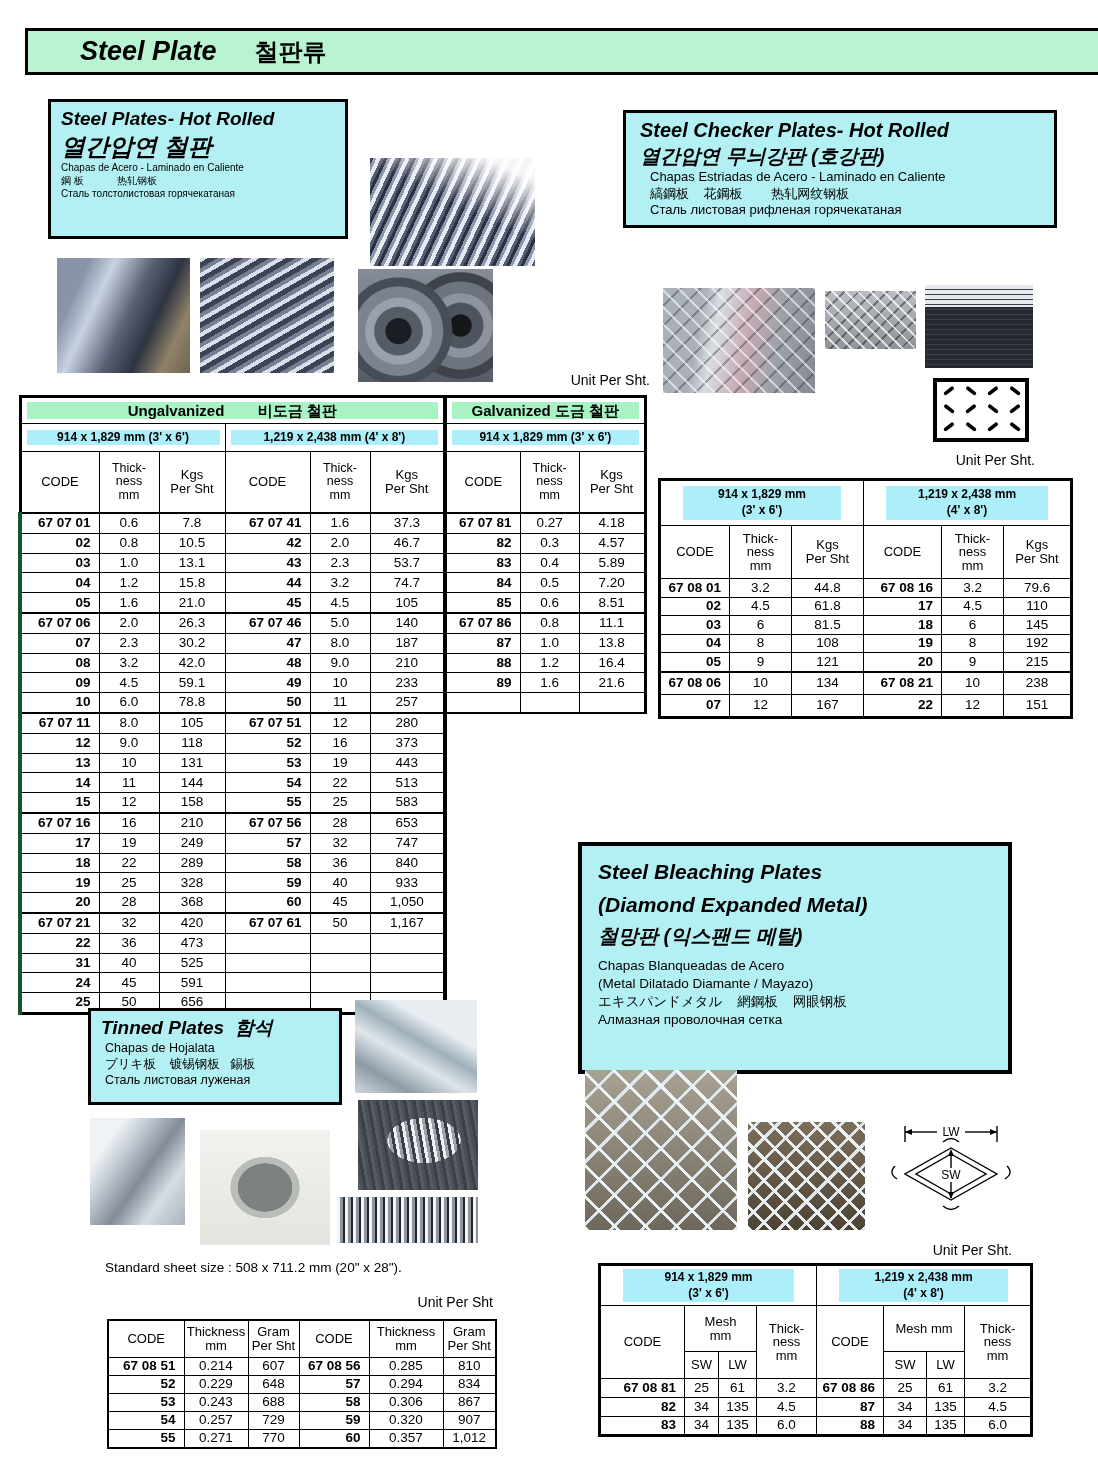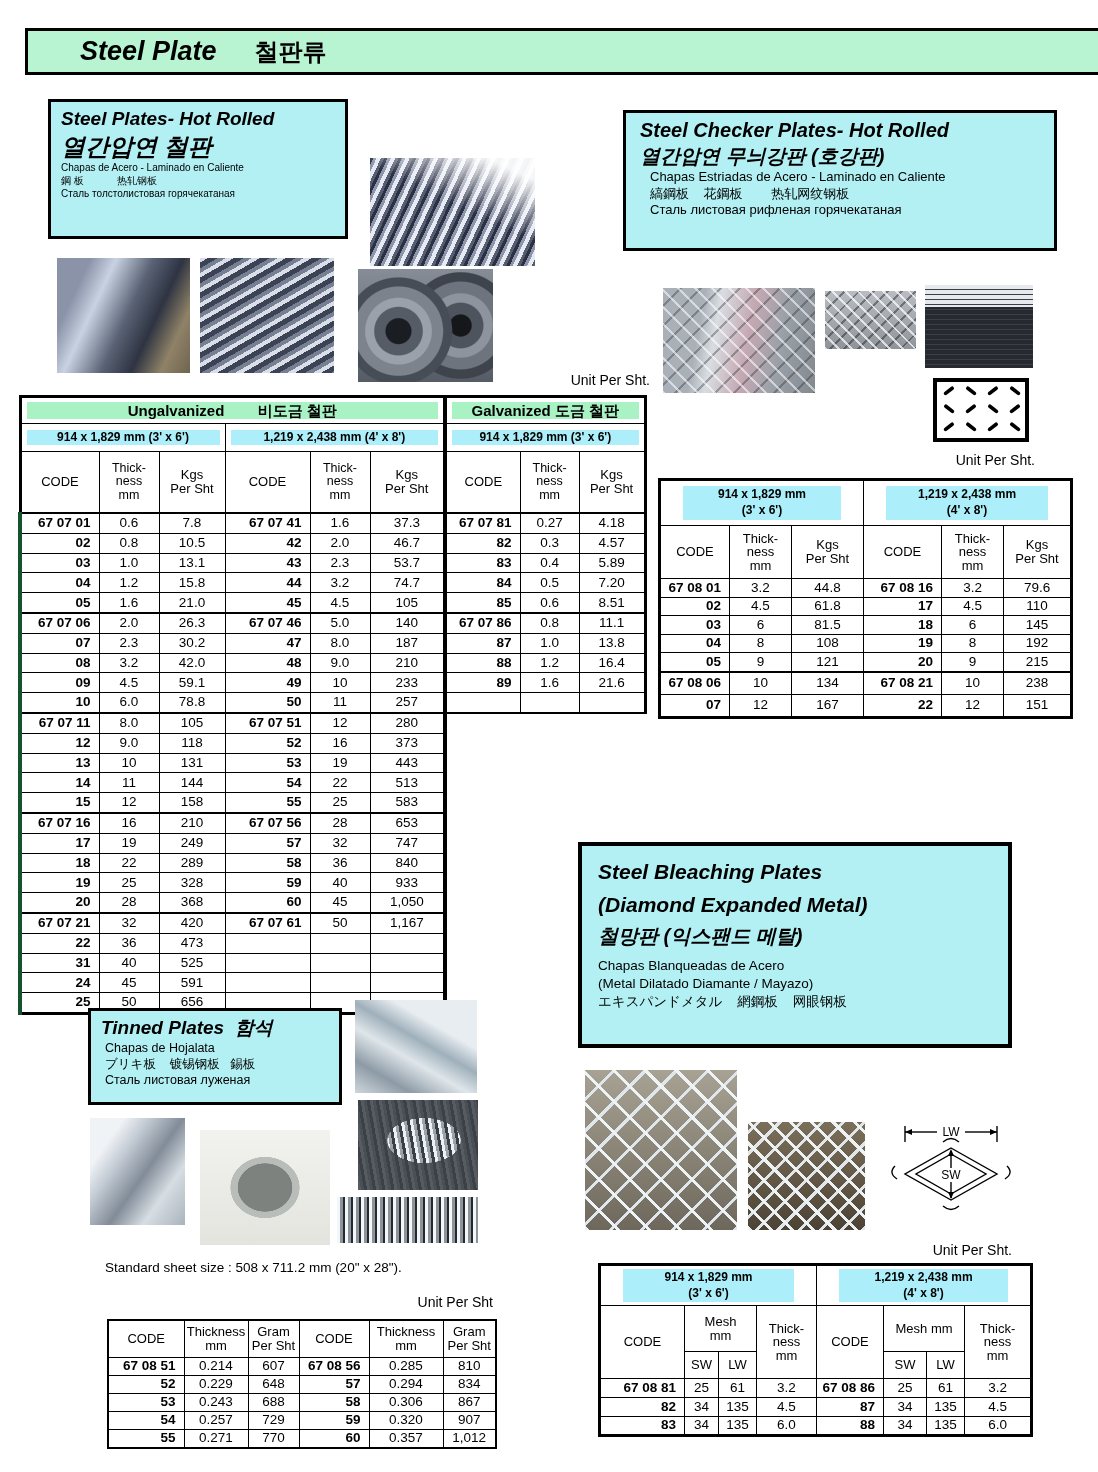--- a/index.html
+++ b/index.html
@@ -17,25 +17,25 @@
   }
   .banner-en{font-size:27px;font-weight:bold;font-style:italic;}
   .banner-ko{font-size:24px;font-weight:bold;}
 
   
   .infobox{background:#b3f0f4;border:3px solid #000;padding:5px 10px;box-sizing:border-box;}
   .ib-title{font-weight:bold;font-style:italic;font-size:19px;line-height:1.25;}
   .ib-title-ko{font-weight:bold;font-style:italic;font-size:24px;line-height:1.3;}
   .ib-line{font-size:10px;line-height:1.28;}
   #hr-box{left:48px;top:99px;width:300px;height:140px;}
-  #chk-box{left:623px;top:110px;width:434px;height:141px;padding-left:14px;}
+  #chk-box{left:623px;top:110px;width:434px;height:118px;padding-left:14px;}
   #chk-box .ib-title{font-size:20px;}
   #chk-box .ib-title-ko{font-size:20px;}
   #chk-box .ib-line{font-size:13px;padding-left:10px;}
-  #bl-box{left:578px;top:842px;width:434px;height:206px;border-width:4.5px;padding:10px 16px;}
+  #bl-box{left:578px;top:842px;width:434px;height:232px;border-width:4.5px;padding:10px 16px;}
   #bl-box .ib-title{font-size:21px;line-height:1.55;}
   #bl-box .ib-title-ko{font-size:20px;line-height:1.5;margin-bottom:6px;}
   #bl-box .ib-line{font-size:13.5px;line-height:1.32;}
   #tn-box{left:88px;top:1008px;width:254px;height:97px;}
   #tn-box .ib-title{font-size:19px;}
   #tn-box .ib-line{font-size:12.5px;padding-left:4px;}
   .pre{white-space:pre;}
 
   
   .unit-note{font-size:14px;text-align:right;}
@@ -625,20 +625,21 @@
     </tbody>
   </table>
 
 <div class="abs infobox" id="bl-box">
   <div class="ib-title">Steel Bleaching Plates</div>
   <div class="ib-title">(Diamond Expanded Metal)</div>
   <div class="ib-title-ko">철망판 (익스팬드 메탈)</div>
   <div class="ib-line">Chapas Blanqueadas de Acero</div>
   <div class="ib-line">(Metal Dilatado Diamante / Mayazo)</div>
   <div class="ib-line pre">エキスパンドメタル    網鋼板    网眼钢板</div>
+  <div class="ib-line">Алмазная проволочная сетка</div>
 </div>
 
 <div class="photo" id="ph-mesh1"></div>
 <div class="photo" id="ph-mesh2"></div>
 
 <svg class="diagram" id="mesh-diagram" width="132" height="95" viewBox="0 0 132 95">
   <g stroke="#000" stroke-width="1.4" fill="none">
     <line x1="20" y1="14" x2="52" y2="14"></line>
     <line x1="80" y1="14" x2="112" y2="14"></line>
     <line x1="20" y1="8" x2="20" y2="24"></line>

